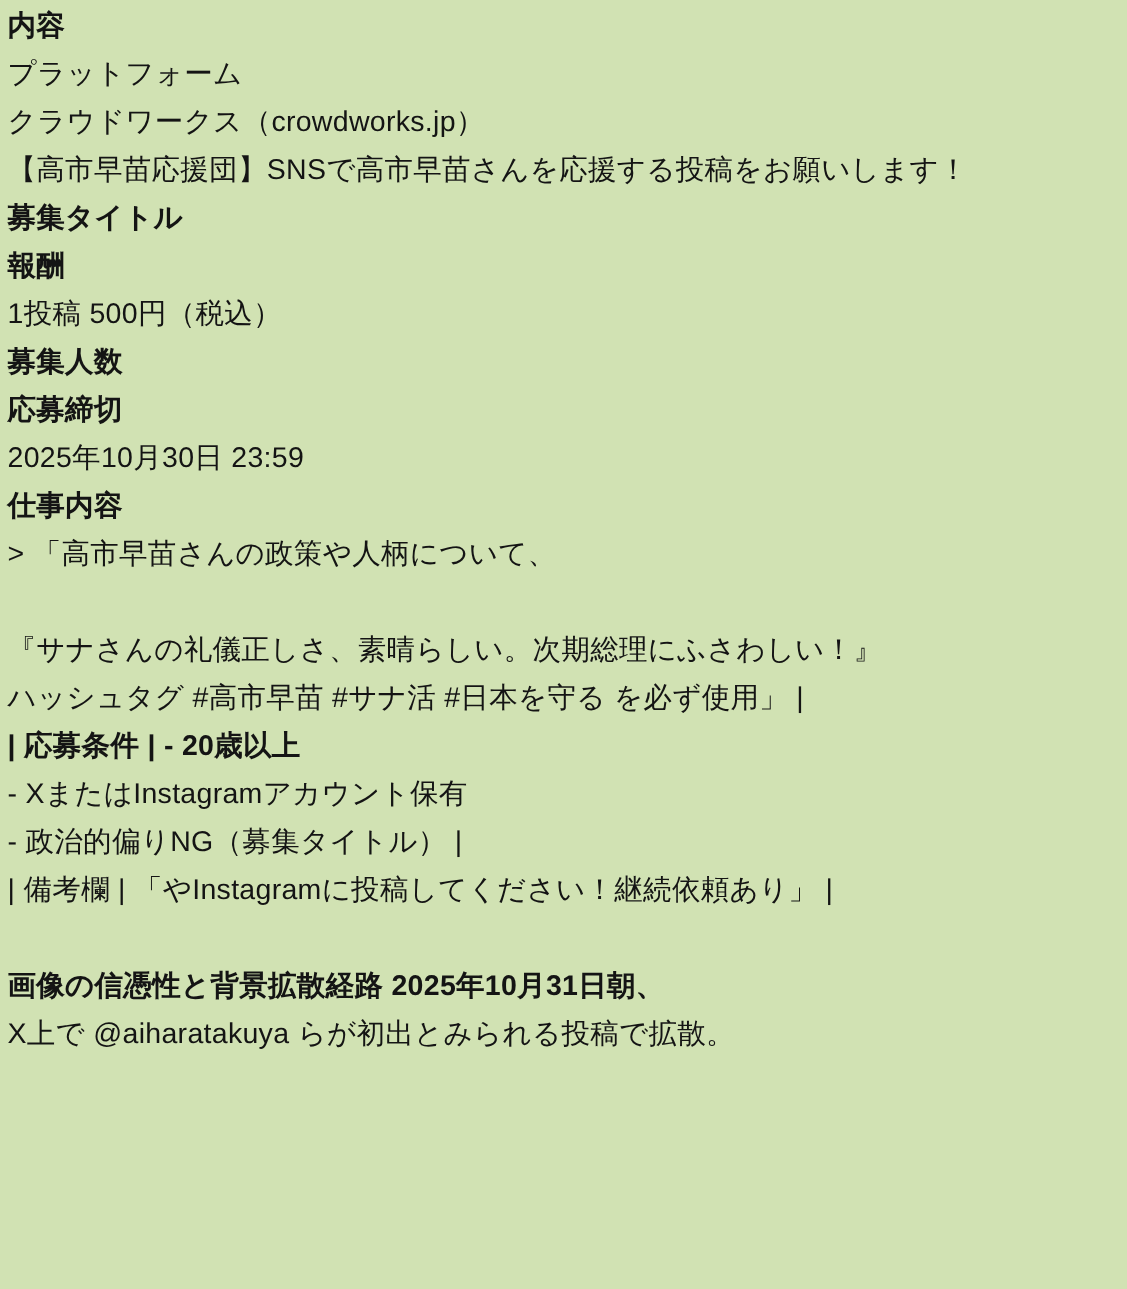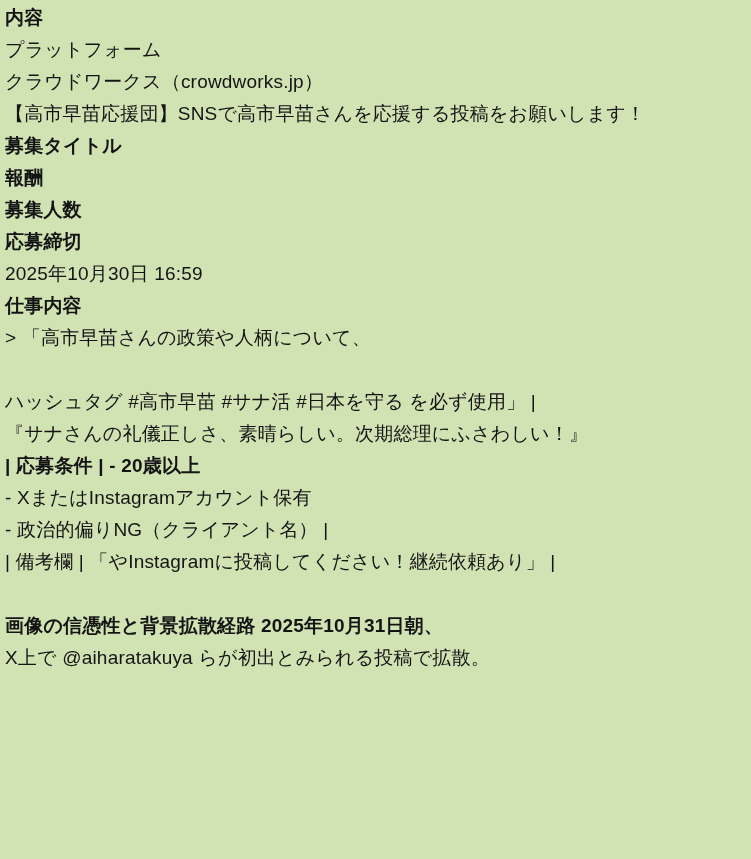--- a/index.html
+++ b/index.html
@@ -31,29 +31,30 @@
 <body style="background: rgb(209, 226, 179); color: rgb(20, 20, 20);">
 
 <div class="doc">
   <div id="lines">
       <div class="line bold">内容</div>
       <div class="line">プラットフォーム</div>
       <div class="line">クラウドワークス（crowdworks.jp）</div>
       <div class="line">【高市早苗応援団】SNSで高市早苗さんを応援する投稿をお願いします！</div>
       <div class="line bold">募集タイトル</div>
       <div class="line bold">報酬</div>
+      <div class="line">1投稿 500円（税込）</div>
       <div class="line bold">募集人数</div>
       <div class="line bold">応募締切</div>
-      <div class="line">2025年10月30日 16:59</div>
+      <div class="line">2025年10月30日 23:59</div>
       <div class="line bold">仕事内容</div>
       <div class="line">&gt; 「高市早苗さんの政策や人柄について、</div>
       <div class="line"></div>
+      <div class="line">『サナさんの礼儀正しさ、素晴らしい。次期総理にふさわしい！』</div>
       <div class="line">ハッシュタグ #高市早苗 #サナ活 #日本を守る を必ず使用」 |</div>
-      <div class="line">『サナさんの礼儀正しさ、素晴らしい。次期総理にふさわしい！』</div>
       <div class="line bold">| 応募条件 | - 20歳以上</div>
       <div class="line">- XまたはInstagramアカウント保有</div>
-      <div class="line">- 政治的偏りNG（クライアント名） |</div>
+      <div class="line">- 政治的偏りNG（募集タイトル） |</div>
       <div class="line">| 備考欄 | 「やInstagramに投稿してください！継続依頼あり」 |</div>
       <div class="line"></div>
       <div class="line bold">画像の信憑性と背景拡散経路 2025年10月31日朝、</div>
       <div class="line">X上で @aiharatakuya らが初出とみられる投稿で拡散。</div>
     </div>
 </div>
 
 </body></html>

